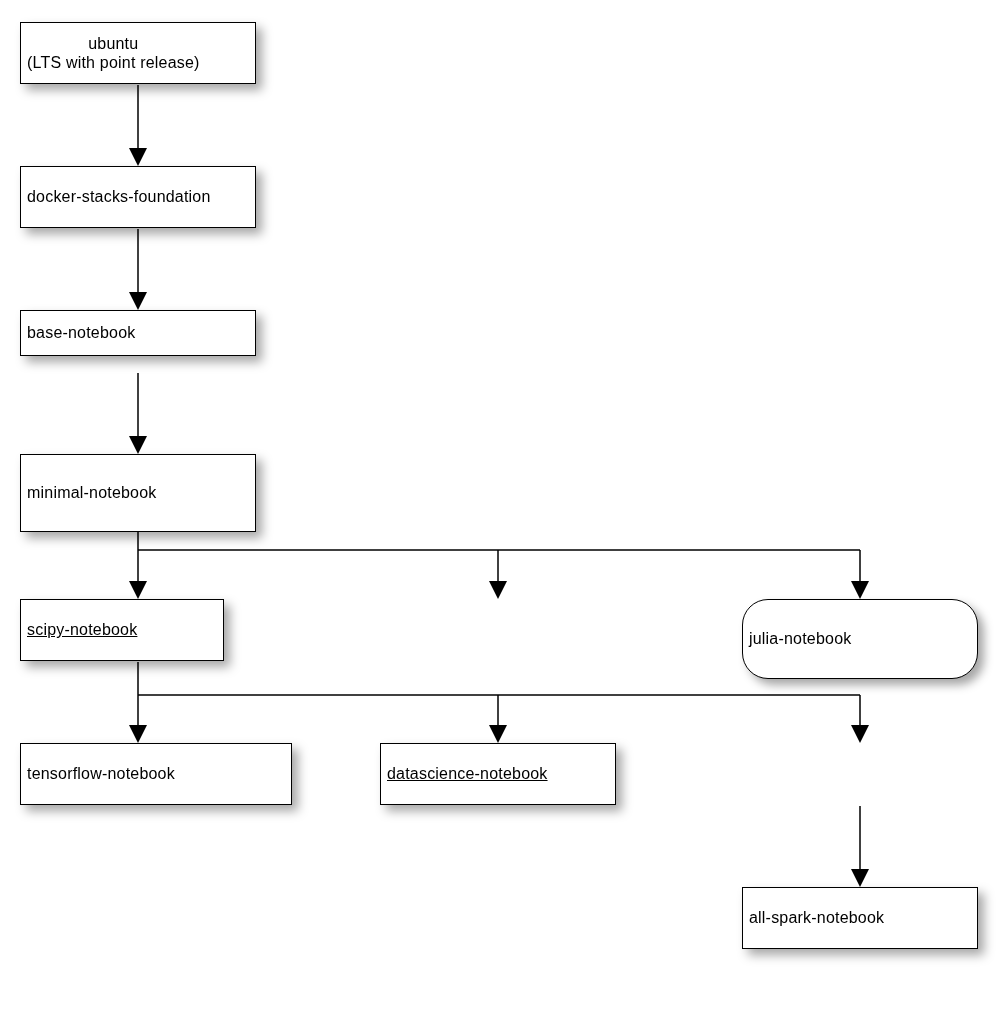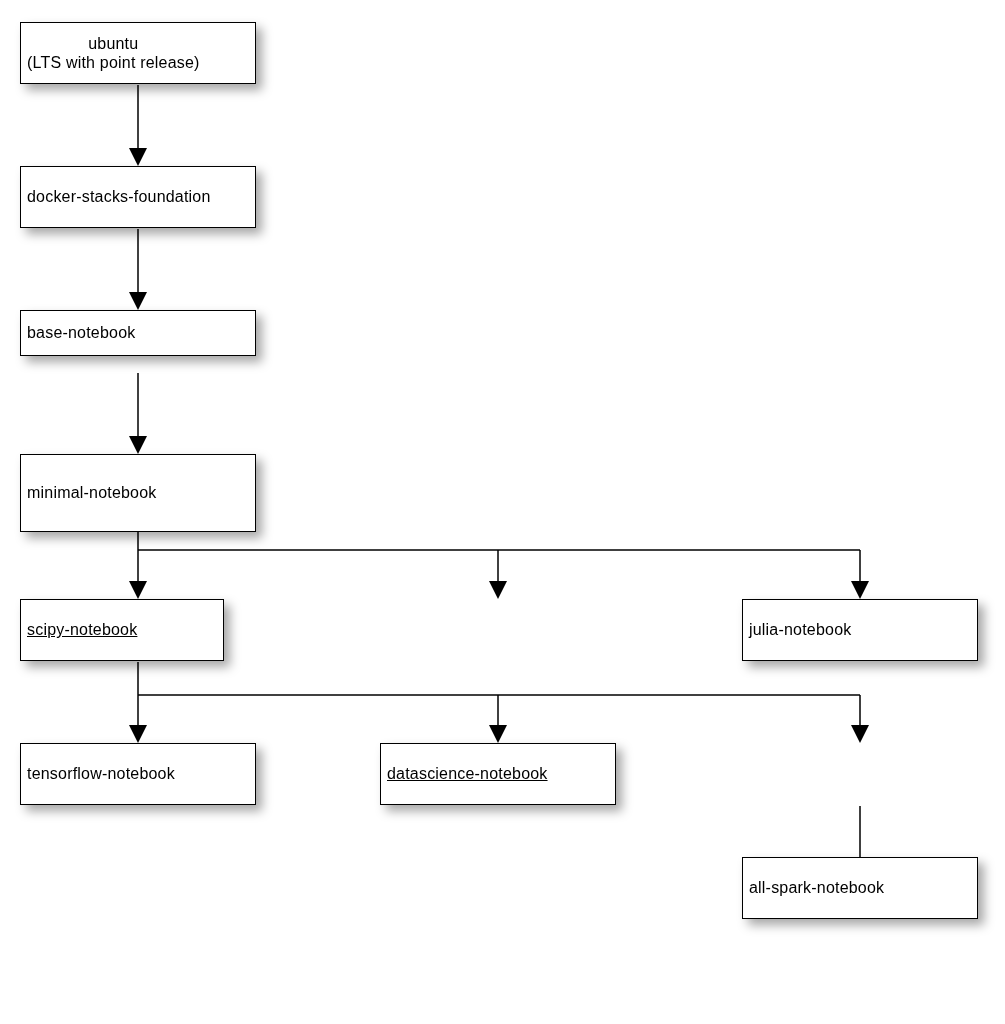--- a/index.html
+++ b/index.html
@@ -93,30 +93,30 @@
 
   <div class="node" style="left:20px; top:454px; width:236px; height:78px;">
     <span class="label">minimal-notebook</span>
   </div>
 
   <div class="node" style="left:20px; top:599px; width:204px; height:62px;text-decoration:underline;">
     <span class="label">scipy-notebook</span>
   </div>
 
 
-  <div class="node" style="left:742px; top:599px; width:236px; height:62px;">
+  <div class="node" style="left:742px; top:599px; width:236px; height:80px;border-radius:26px;">
     <span class="label">julia-notebook</span>
   </div>
 
-  <div class="node" style="left:20px; top:743px; width:236px; height:62px;">
+  <div class="node" style="left:20px; top:743px; width:272px; height:62px;">
     <span class="label">tensorflow-notebook</span>
   </div>
 
   <div class="node" style="left:380px; top:743px; width:236px; height:62px;text-decoration:underline;">
     <span class="label">datascience-notebook</span>
   </div>
 
 
-  <div class="node" style="left:742px; top:857px; width:236px; height:62px;">
+  <div class="node" style="left:742px; top:887px; width:236px; height:62px;">
     <span class="label">all-spark-notebook</span>
   </div>
 
 </div>
 
 </body></html>

